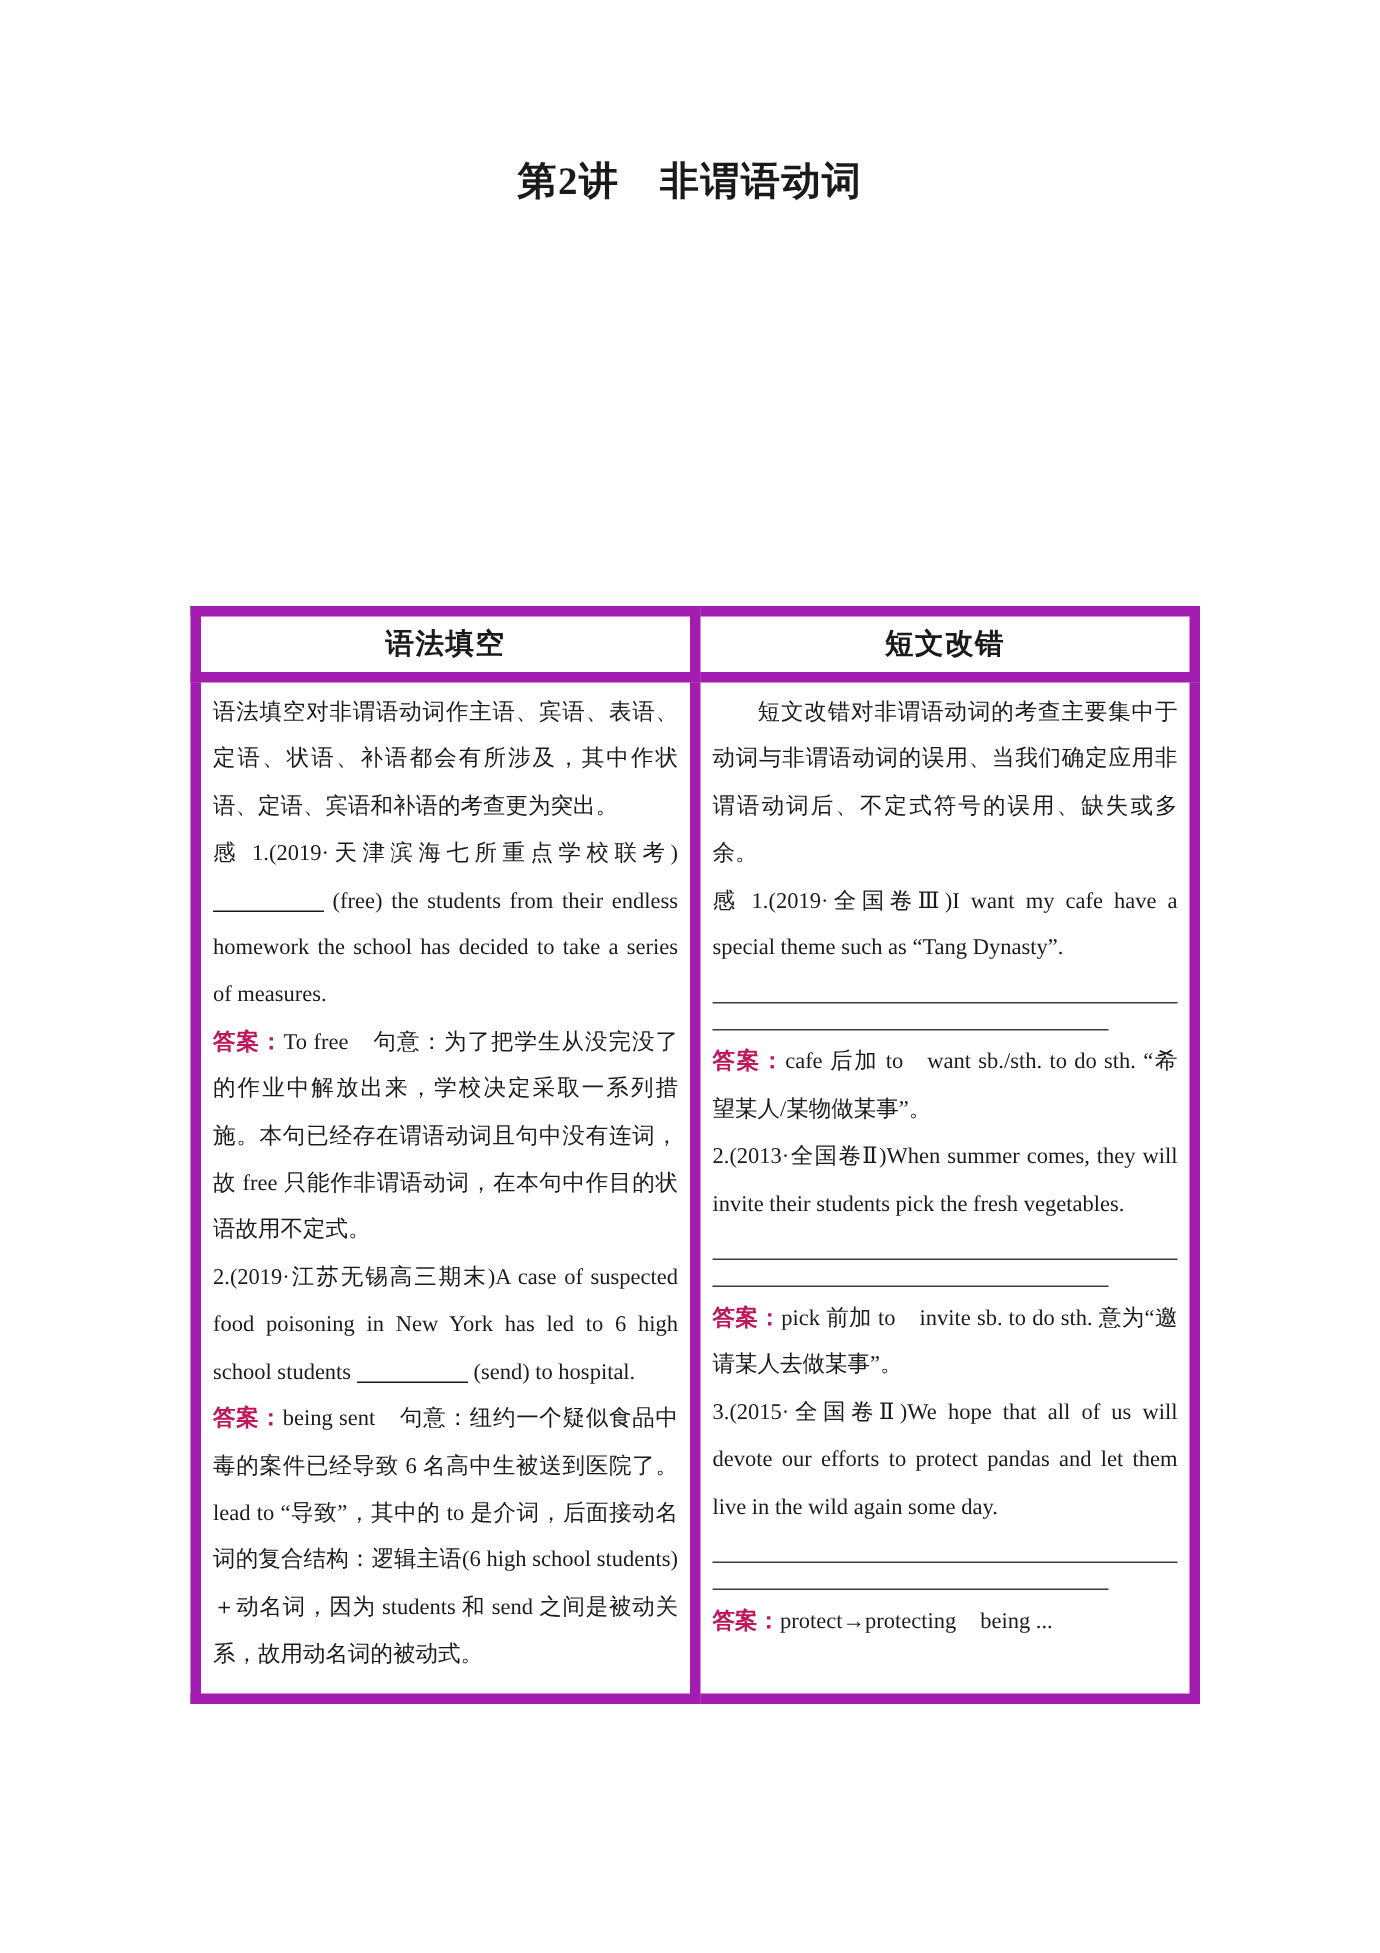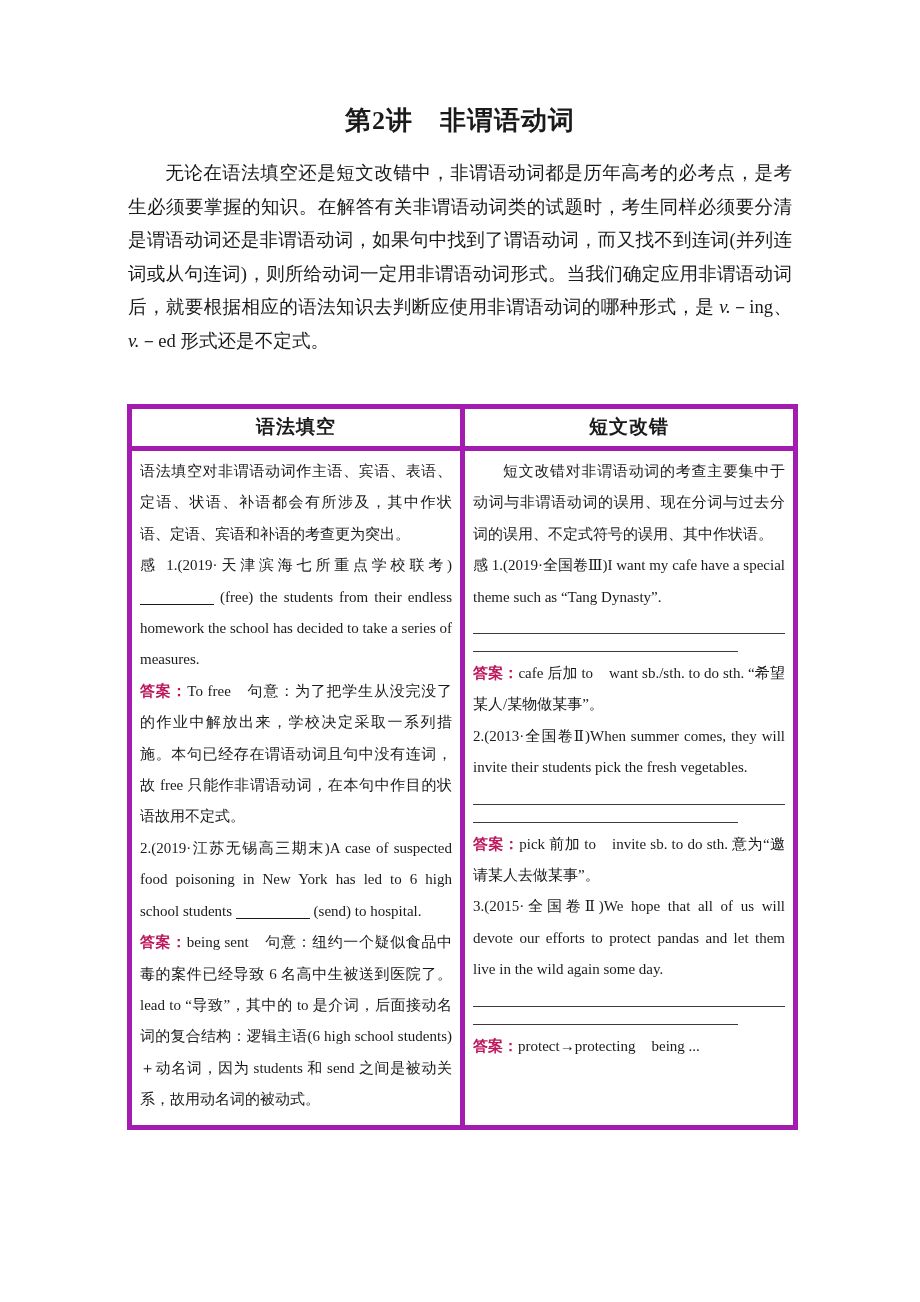--- a/index.html
+++ b/index.html
@@ -69,21 +69,21 @@
   
   .cmp-table {
     position: absolute;
     left: 127px;
     top: 404px;
     width: 666px;
     border-collapse: collapse;
     table-layout: fixed;
   }
   .cmp-table td, .cmp-table th {
-    border: 5px solid #a21caf;
+    border: 7px solid #a21caf;
     vertical-align: top;
     padding: 0;
   }
   .cmp-table th {
     text-align: center;
     font-size: 19px;
     font-weight: bold;
     letter-spacing: 1px;
     padding: 5px 0 6px 0;
     vertical-align: middle;
@@ -127,21 +127,20 @@
   .rule-short { width: 85%; }
   .rule-block { padding: 3px 0 6px 0; }
 </style>
 </head>
 <body>
 
 <div class="page">
 
   <div class="chapter-title">第2讲　非谓语动词</div>
 
-  <div class="intro"><span>无论在语法填空还是短文改错中，非谓语动词都是历年高考的必考点，是考生必须要掌握的知识。在解答有关非谓语动词类的试题时，考生同样必须要分清是谓语动词还是非谓语动词，如果句中找到了谓语动词，而又找不到连词(并列连词或从句连词)，则所给动词一定用非谓语动词形式。当我们确定应用非谓语动词后，就要根据相应的语法知识去判断应使用非谓语动词的哪种形式，是 </span><i>v.</i><span>－ing、</span><i>v.</i><span>－ed 形式还是不定式。</span></div>
 
 
   <table class="cmp-table">
     <colgroup>
       <col class="col-left">
         <col class="col-right">
     </colgroup>
     <thead>
       <tr>
         <th>语法填空</th>
@@ -163,21 +162,21 @@
             <p class="p"><span>2.</span><span>(2019·江苏无锡高三期末)</span><span>A case of suspected food poisoning in New York has led to 6 high school students </span><span class="blank"></span><span> (send) to hospital.</span></p>
 
             <p class="p"><span class="ans-label">答案：</span><span>being sent</span><span class="gap"></span><span>句意：纽约一个疑似食品中毒的案件已经导致 6 名高中生被送到医院了。lead to “导致”，其中的 to 是介词，后面接动名词的复合结构：逻辑主语(6 high school students)＋动名词，因为 students 和 send 之间是被动关系，故用动名词的被动式。</span></p>
 
           </div>
         </td>
 
         <td>
           <div class="cell-body">
 
-            <p class="p p-indent">短文改错对非谓语动词的考查主要集中于动词与非谓语动词的误用、现在分词与过去分词的误用、不定式符号的误用、其中作状语。</p>
+            <p class="p p-indent">短文改错对非谓语动词的考查主要集中于动词与非谓语动词的误用、当我们确定应用非谓语动词后、不定式符号的误用、缺失或多余。</p>
 
             <p class="p"><span>感 1.</span><span>(2019·全国卷Ⅲ)</span><span>I want my cafe have a special theme such as “Tang Dynasty”.</span></p>
 
             <div class="rule-block">
               <hr class="rule-long">
               <hr class="rule-short">
             </div>
 
             <p class="p"><span class="ans-label">答案：</span><span>cafe 后加 to</span><span class="gap"></span><span>want sb./sth. to do sth. “希望某人/某物做某事”。</span></p>
 

